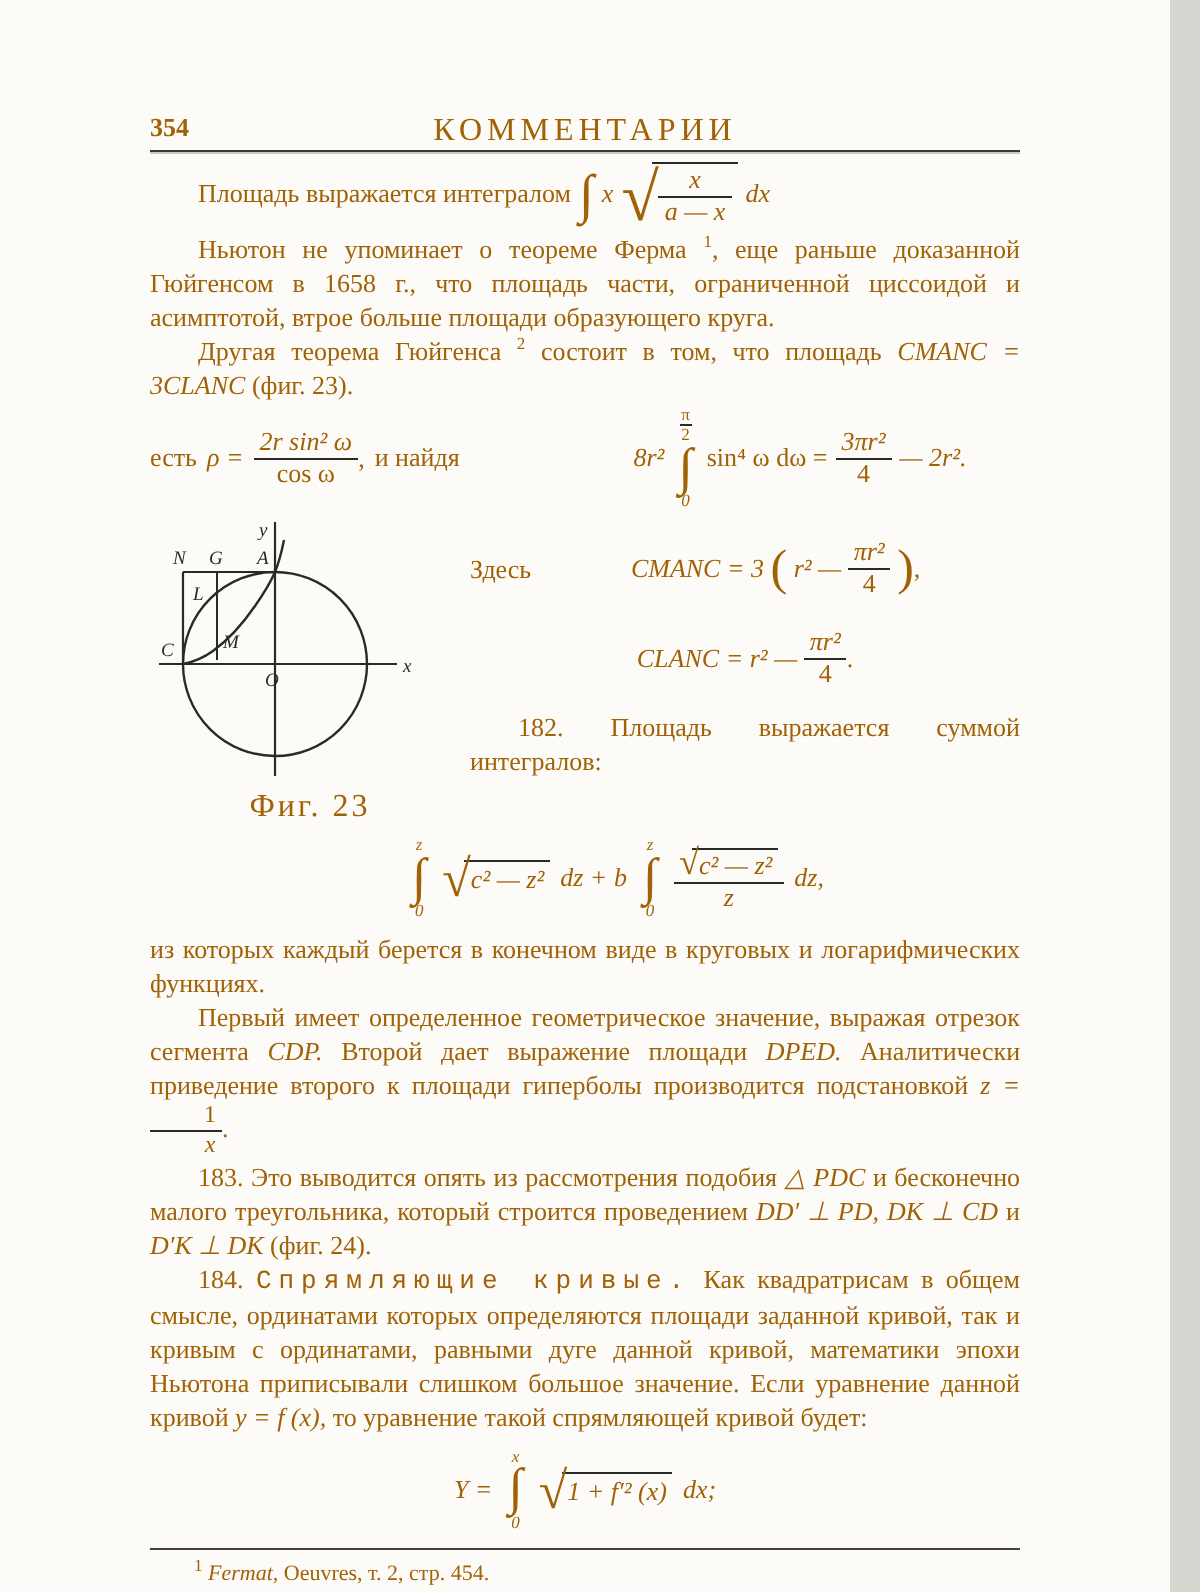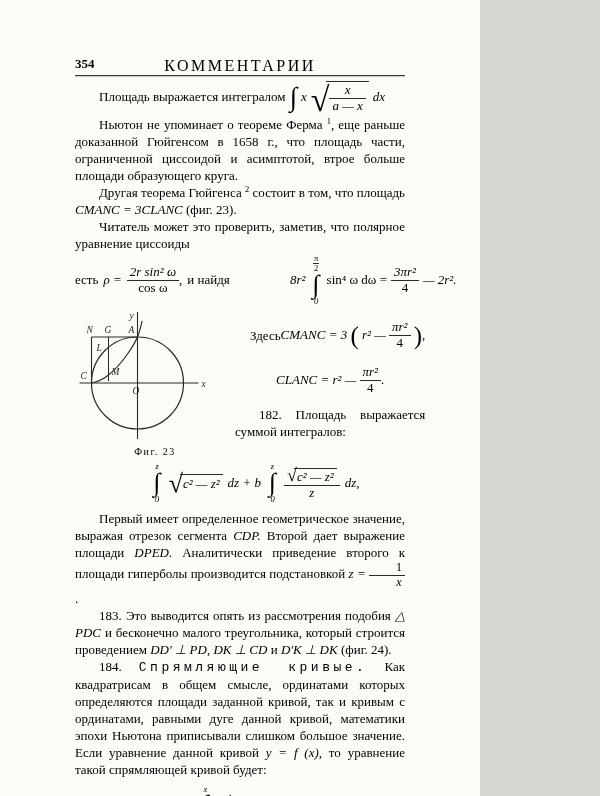--- a/index.html
+++ b/index.html
@@ -1,18 +1,18 @@
 <!DOCTYPE html>
 <html><head>
 <meta charset="utf-8">
 <style>
   html,body{margin:0;padding:0;background:#d8d6d0;}
   .page{
-    position:relative;width:480px;height:796px;overflow:hidden;
-    background:#fcfbf7;color:#000000;
+    position:relative;width:585px;height:796px;overflow:hidden;
+    background:#fcfbf7;color:#a16207;
     font-family:"Liberation Serif", serif;font-size:13px;
   }
   .content{padding:56px 75px 0 75px;}
   
   .pagehead{position:relative;height:17px;}
   .pgnum{font-weight:bold;font-size:13px;}
   .runhead{position:absolute;left:0;right:0;top:1px;text-align:center;letter-spacing:2.5px;font-size:16px;}
   .headrule{border-top:1.4px solid #3c3a36;margin-top:2px;box-shadow:0 1px 0 rgba(80,76,70,.28);}
   
   .p{margin:0;text-align:justify;text-indent:24px;line-height:17px;}
@@ -38,24 +38,24 @@
   .radbody{display:inline-block;border-top:1.2px solid #2b2926;padding:1px 3px 0;vertical-align:middle;}
   .bigp{font-size:25px;font-weight:300;vertical-align:middle;line-height:1;font-style:normal;}
   .eq{white-space:nowrap;}
   .eq>*{vertical-align:middle;}
   
   .p4row{display:flex;align-items:center;margin:2px 0 2px;}
   .p4left{flex:0 0 215px;display:flex;align-items:center;gap:5px;}
   .p4right{flex:1;display:flex;align-items:center;justify-content:center;gap:4px;}
   .figrow{display:flex;margin-top:2px;}
   .figcol{flex:0 0 160px;}
-  .figcap{text-align:center;font-size:10px;letter-spacing:1.5px;margin-top:0;}
+  .figcap{text-align:center;font-size:16px;letter-spacing:1.5px;margin-top:0;}
   .eqcol{flex:1;padding-top:12px;}
   .eqline1{display:flex;align-items:center;}
-  .zdes{flex:0 0 auto;margin-left:15px;}
+  .zdes{flex:0 0 auto;}
   .eqcenter{flex:1;text-align:center;}
   .eqline2{text-align:center;margin:14px 0 10px;}
   .p182{margin-top:10px;}
   .eqsum{display:flex;justify-content:center;align-items:center;gap:5px;margin:4px 0 6px 30px;}
   .eqy{display:flex;justify-content:center;align-items:center;gap:5px;margin:6px 0 4px;}
   .sperr{letter-spacing:3.5px;font-family:Liberation Mono, monospace;}
   
   svg line, svg circle, svg path{stroke:#2b2926;fill:none;}
   .figlbl{font-style:italic;font-size:9.5px;fill:#2b2926;font-family:"Liberation Serif",serif;}
   
@@ -80,21 +80,20 @@
       <span class="isym big">∫</span>
       <span class="mi">x</span>
       <span class="eq"><span class="radsign xl">√</span><span class="radbody"><span class="frac"><span class="fn mi">x</span><span class="fd mi">a — x</span></span></span></span>
       <span class="mi">dx</span>
     </div>
 
     <p class="p"><span>Ньютон не упоминает о теореме Ферма</span> <sup>1</sup><span>, еще раньше доказанной Гюйгенсом в 1658 г., что площадь части, ограниченной циссоидой и асимптотой, втрое больше площади образующего круга.</span></p>
 
     <p class="p"><span>Другая теорема Гюйгенса</span> <sup>2</sup> <span>состоит в том, что площадь</span> <span class="mi">CMANC = 3CLANC</span> <span>(фиг. 23).</span></p>
 
-    <p class="p"><span>Читатель может это проверить, заметив, что полярное уравнение циссоиды</span></p>
     <div class="p4row">
       <div class="p4left">
         <span>есть</span>
         <span class="mi">ρ =</span>
         <span class="eq"><span class="frac"><span class="fn mi">2r sin² ω</span><span class="fd">cos ω</span></span><span>,</span></span>
         <span>и найдя</span>
       </div>
       <div class="p4right eq">
         <span class="mi">8r²</span>
         <span class="intblk">
@@ -168,20 +167,21 @@
           <span class="isym">∫</span>
           <span class="lim">0</span>
         </span>
       <span class="frac">
           <span class="fn"><span class="radsign" style="font-size:18px">√</span><span class="radbody mi" style="border-top-width:1px">c² — z²</span></span>
           <span class="fd mi">z</span>
         </span>
       <span class="mi">dz,</span>
     </div>
 
+    <p class="p noind"><span>из которых каждый берется в конечном виде в круговых и логарифмических функциях.</span></p>
 
     <p class="p"><span>Первый имеет определенное геометрическое значение, выражая отрезок сегмента</span> <span class="mi">CDP.</span> <span>Второй дает выражение площади</span> <span class="mi">DPED.</span> <span>Аналитически приведение второго к площади гиперболы производится подстановкой</span> <span class="mi">z =</span> <span class="frac" style="font-size:12px"><span class="fn">1</span><span class="fd mi">x</span></span><span>.</span></p>
 
     <p class="p"><span>183.</span> <span>Это выводится опять из рассмотрения подобия</span> <span class="mi">△ PDC</span> <span>и бесконечно малого треугольника, который строится проведением</span> <span class="mi">DD′ ⊥ PD,</span> <span class="mi">DK ⊥ CD</span> <span>и</span> <span class="mi">D′K ⊥ DK</span> <span>(фиг. 24).</span></p>
 
     <p class="p"><span>184.</span> <span class="sperr">Спрямляющие кривые.</span> <span>Как квадратрисам в общем смысле, ординатами которых определяются площади заданной кривой, так и кривым с ординатами, равными дуге данной кривой, математики эпохи Ньютона приписывали слишком большое значение. Если уравнение данной кривой</span> <span class="mi">y = f (x),</span> <span>то уравнение такой спрямляющей кривой будет:</span></p>
 
     <div class="eqy eq">
       <span class="mi">Y =</span>
       <span class="intblk">

